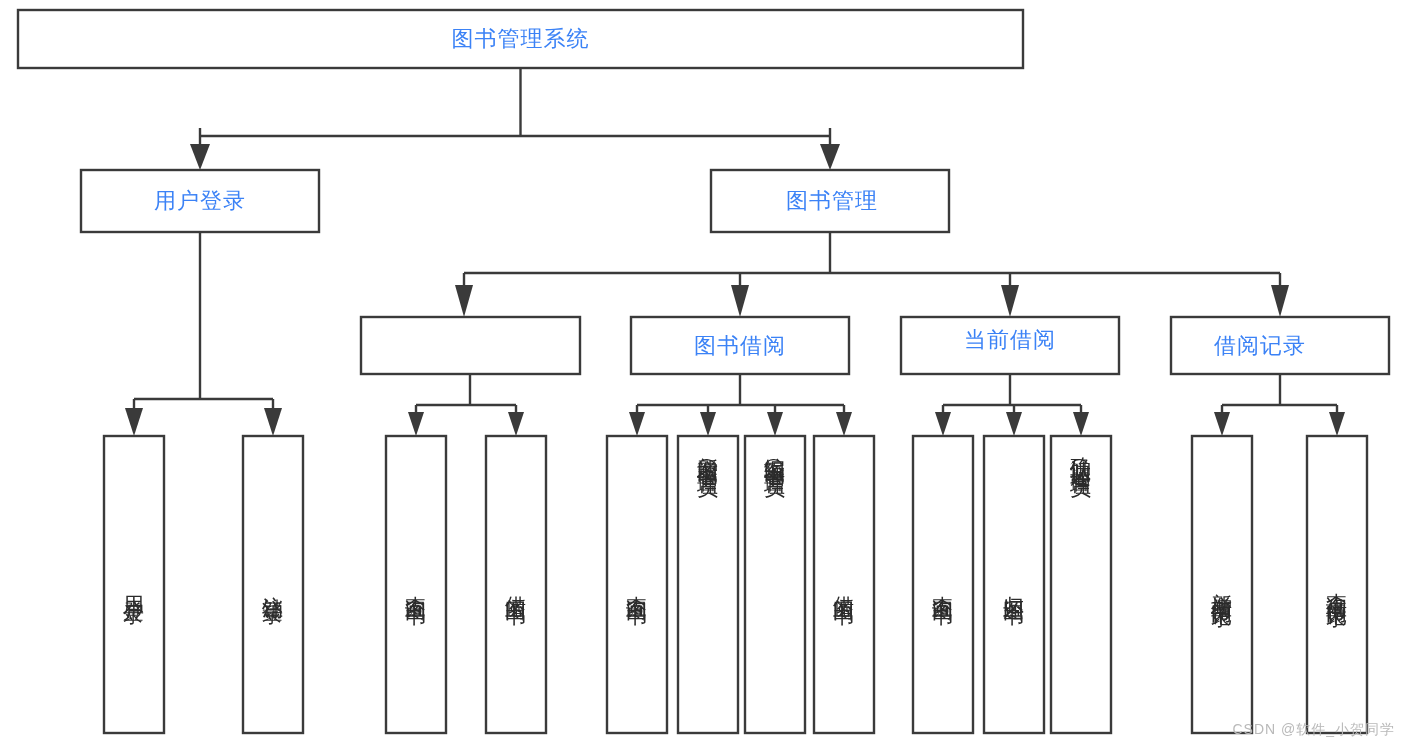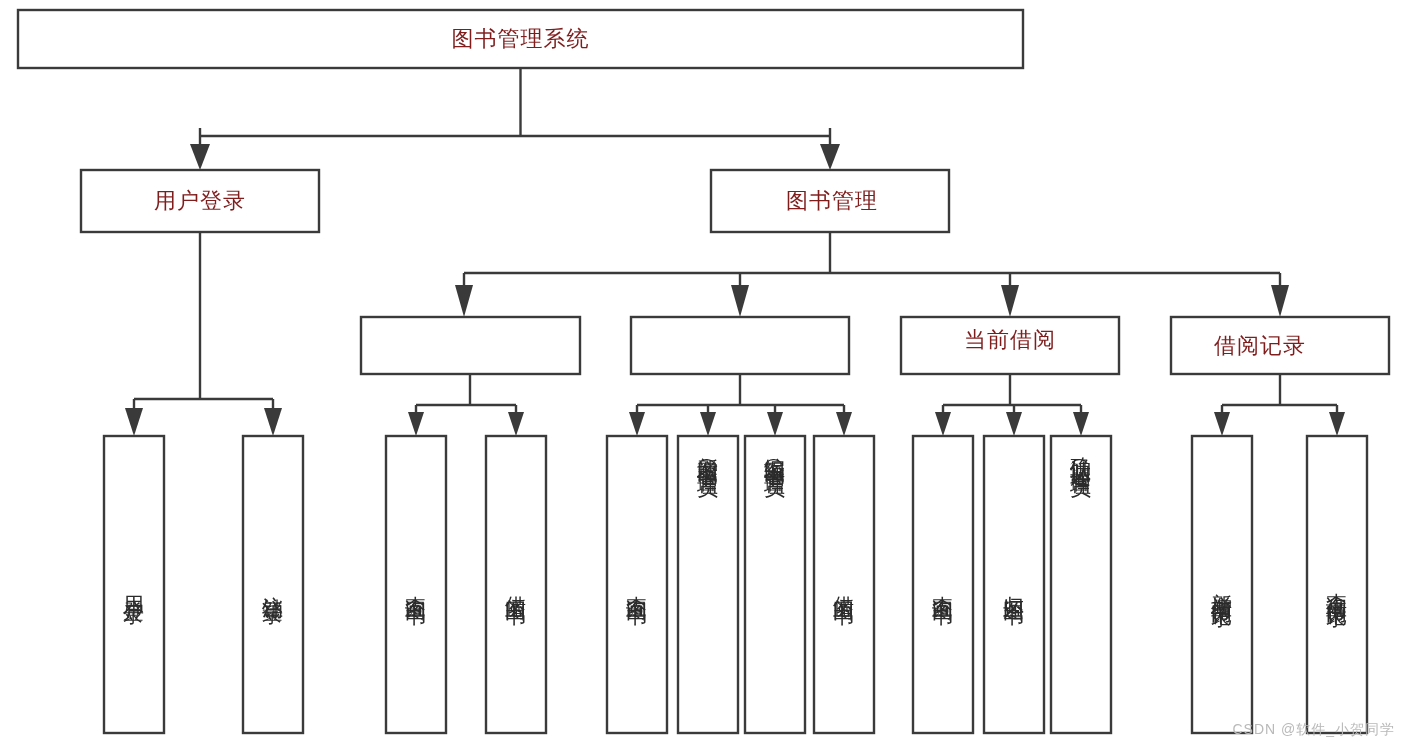--- a/index.html
+++ b/index.html
@@ -61,21 +61,21 @@
   .hlabel-wrap {
     position: absolute;
     display: flex;
     align-items: center;
     justify-content: center;
     pointer-events: none;
   }
   .hlabel-text {
     font-family: "Liberation Sans", "DejaVu Sans", sans-serif;
     font-size: 22px;
-    color: #7f1d1d;
+    color: #3b82f6;
     letter-spacing: 1px;
     white-space: nowrap;
   }
   #watermark {
     position: absolute;
     right: 10px;
     bottom: 8px;
     font-family: "Liberation Sans", "DejaVu Sans", sans-serif;
     font-size: 14px;
     color: #b9b9b9;
@@ -195,20 +195,23 @@
     <span class="hlabel-text">图书管理系统</span>
   </div>
 
   <div class="hlabel-wrap" style="left:81px; top:170px; width:238px; height:62px;">
     <span class="hlabel-text">用户登录</span>
   </div>
   <div class="hlabel-wrap" style="left:711px; top:170px; width:242px; height:62px;">
     <span class="hlabel-text">图书管理</span>
   </div>
 
+  <div class="hlabel-wrap" style="left:631px; top:317px; width:218px; height:57px;">
+    <span class="hlabel-text">图书借阅</span>
+  </div>
   <div class="hlabel-wrap" style="left:901px; top:317px; width:218px; height:45px;">
     <span class="hlabel-text">当前借阅</span>
   </div>
   <div class="hlabel-wrap" style="left:1171px; top:317px; width:178px; height:57px;">
     <span class="hlabel-text">借阅记录</span>
   </div>
 
   <div class="vlabel-wrap" style="left:104px; top:436px; width:60px; height:297px;">
     <span class="vlabel-text">用户登录</span>
   </div>

